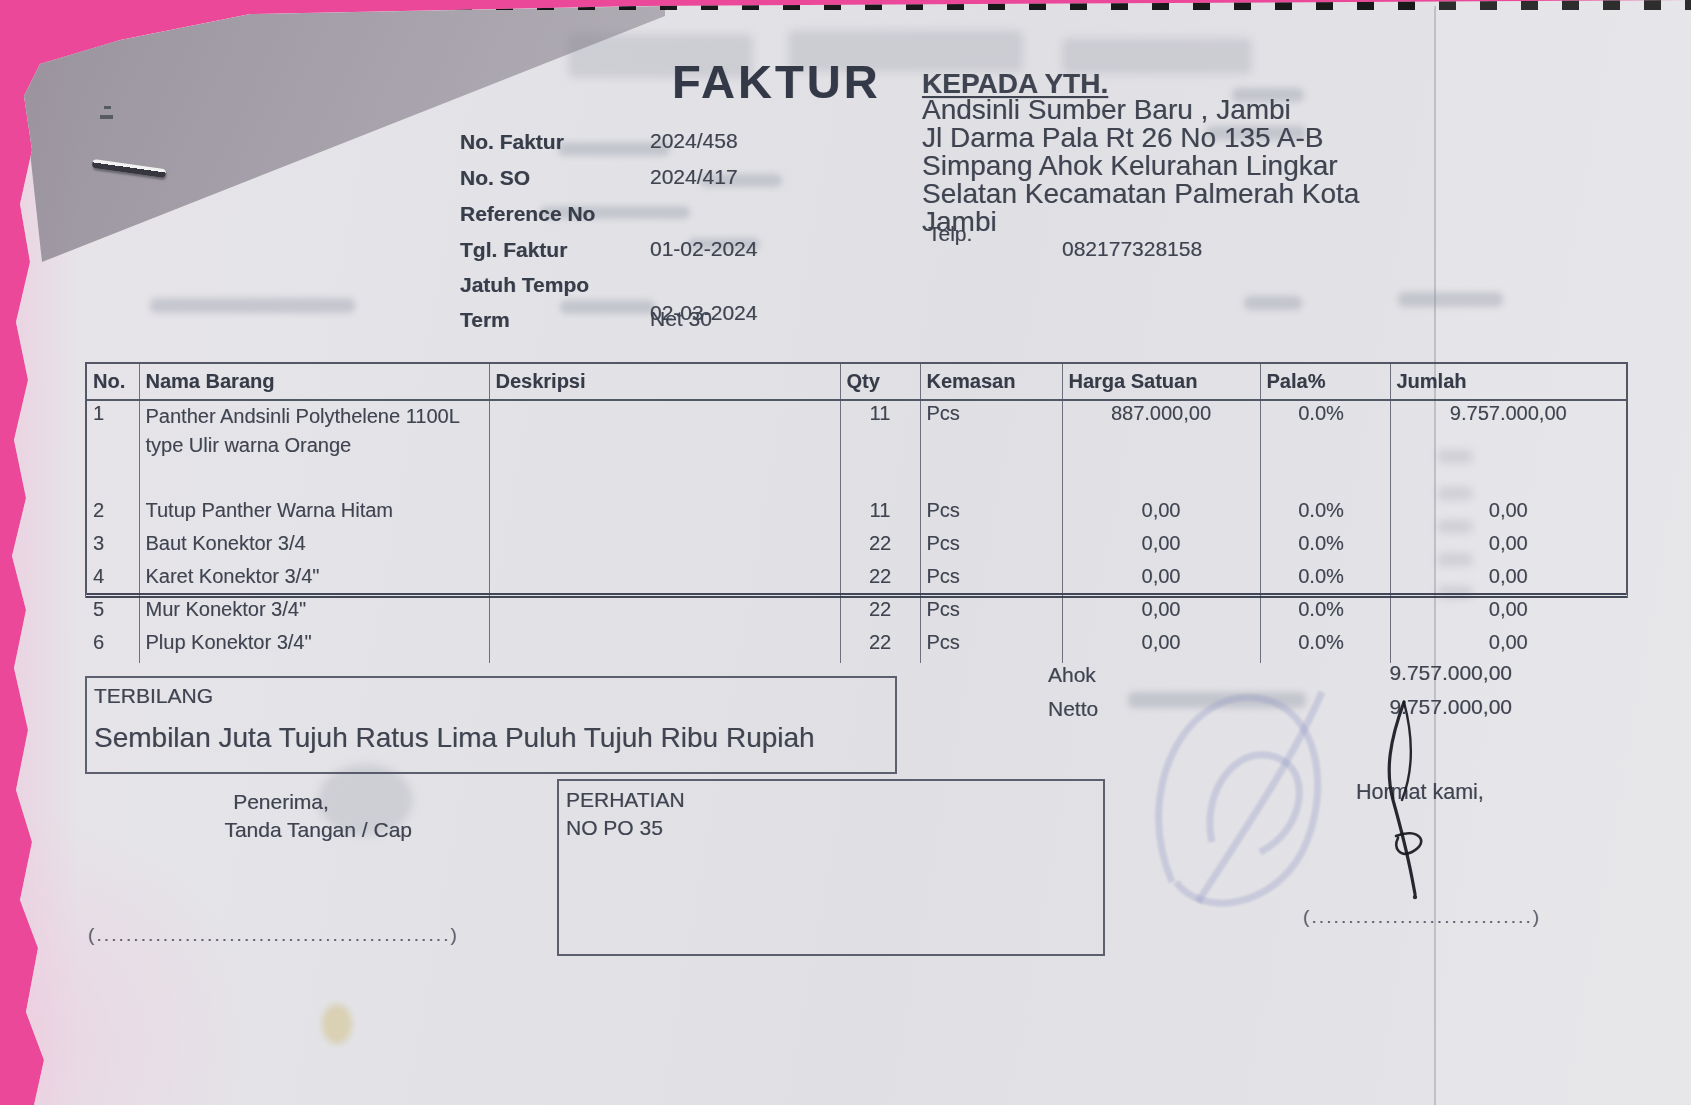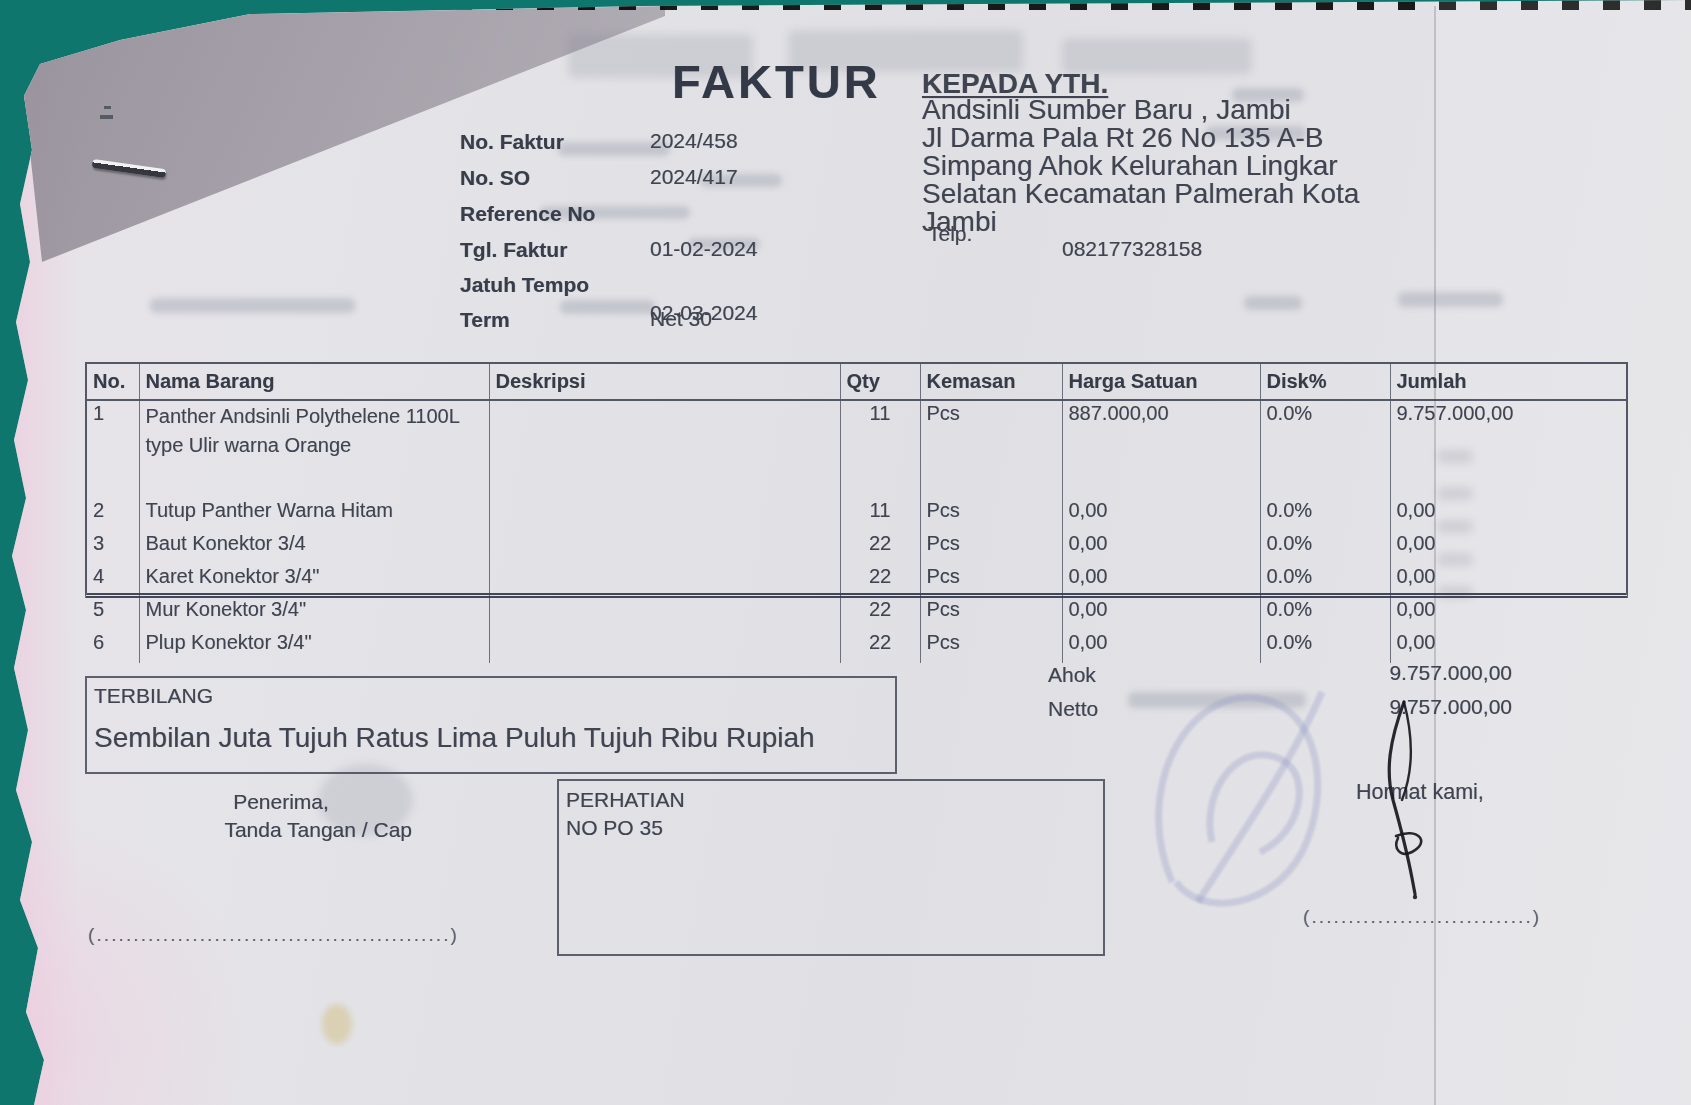--- a/index.html
+++ b/index.html
@@ -1,16 +1,16 @@
 <!DOCTYPE html>
 <html><head>
 <meta charset="utf-8">
 <style>
   html,body{margin:0;padding:0;background:#060606;}
-  .stage{position:relative;width:1691px;height:1105px;background:#0f766e;overflow:hidden;
+  .stage{position:relative;width:1691px;height:1105px;background:#ec4899;overflow:hidden;
          font-family:"Liberation Sans",sans-serif;color:#3f4450;}
   .paper{position:absolute;inset:0;
     background:linear-gradient(100deg,#e7e4e9 0%,#e3e3e7 28%,#e0e0e4 55%,#e3e2e6 80%,#e5e4e7 100%);
     clip-path:polygon(250px 14px,640px 6px,1691px 0px,1691px 1105px,34px 1105px,44px 1060px,
       26px 1012px,38px 948px,20px 900px,32px 842px,16px 790px,28px 730px,14px 668px,26px 610px,
       12px 556px,26px 498px,14px 440px,28px 380px,16px 322px,30px 262px,20px 204px,32px 150px,
       24px 96px,40px 64px,120px 40px);}
   .pink-edge{position:absolute;left:0;top:0;bottom:0;width:78px;
     background:linear-gradient(90deg,rgba(238,196,218,.6),rgba(238,196,218,0));}
   .pink-bottom{position:absolute;left:0;bottom:0;width:260px;height:300px;
@@ -42,21 +42,21 @@
 
   .tbl-wrap{position:absolute;left:85px;top:362px;width:1543px;height:236px;
     border:2px solid rgba(58,63,80,.85);border-bottom:5px double rgba(58,63,80,.95);box-sizing:border-box;}
   table.items{border-collapse:collapse;table-layout:fixed;width:100%;font-size:20px;color:#3f4450;}
   table.items th,table.items td{border-left:1.5px solid rgba(58,63,80,.7);padding:1px 6px;
     overflow:hidden;vertical-align:top;
     text-shadow:.5px .4px 0 rgba(72,78,98,.30);}
   table.items th:first-child,table.items td:first-child{border-left:none;}
   table.items thead th{border-bottom:2px solid rgba(58,63,80,.85);font-weight:700;font-size:20px;
     color:#363b48;text-align:left;height:33px;vertical-align:middle;}
-  .c{text-align:center;} .r{text-align:left;} 
+  .c{text-align:center;} .r{text-align:center;} 
   td.num{vertical-align:top;padding-top:2px;}
   tr.row1 td{height:95px;}
   tr.rowN td{height:31px;}
 
   .box{position:absolute;border:2px solid rgba(58,63,80,.8);box-sizing:border-box;}
   .dots{font-size:19px;letter-spacing:2.1px;color:#4a4f5c;opacity:.85;}
 
   svg.overlay{position:absolute;left:0;top:0;pointer-events:none;}
   .ghost-stroke{stroke:#8d94c4;stroke-width:7;fill:none;opacity:.30;filter:blur(1.2px);}
   .pen-stroke{stroke:#17171f;fill:none;stroke-linecap:round;opacity:.92;}
@@ -136,21 +136,21 @@
             <col style="width:236px">
         </colgroup>
         <thead>
           <tr>
             <th>No.</th>
             <th>Nama Barang</th>
             <th>Deskripsi</th>
             <th class="c">Qty</th>
             <th>Kemasan</th>
             <th class="r">Harga Satuan</th>
-            <th class="r" style="padding-right:14px;">Disk%</th>
+            <th class="r" style="padding-right:14px;">Pala%</th>
             <th class="r">Jumlah</th>
           </tr>
         </thead>
         <tbody>
           <tr class="row1">
             <td class="num">1</td>
             <td style="white-space:normal;line-height:29px;">Panther Andsinli Polythelene 1100L  type Ulir warna Orange</td>
             <td></td>
             <td class="c num">11</td>
             <td class="num">Pcs</td>

